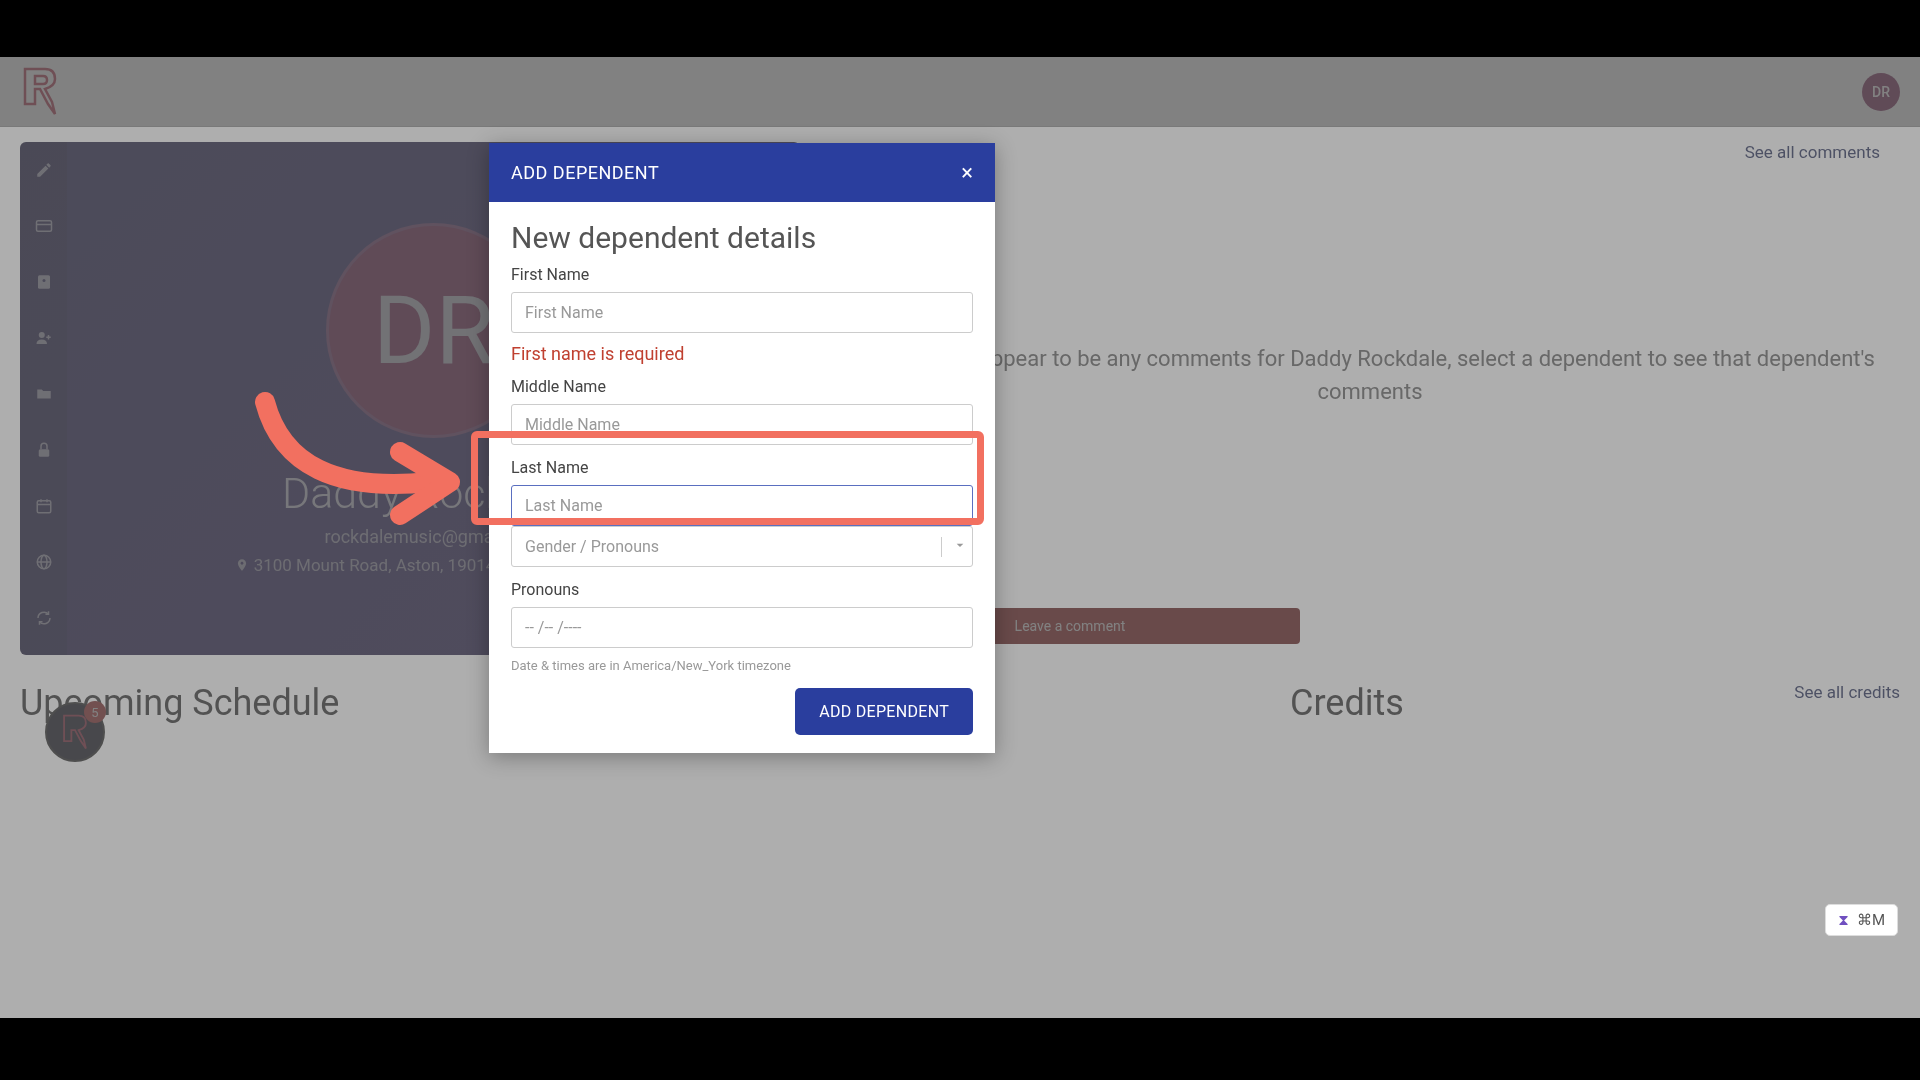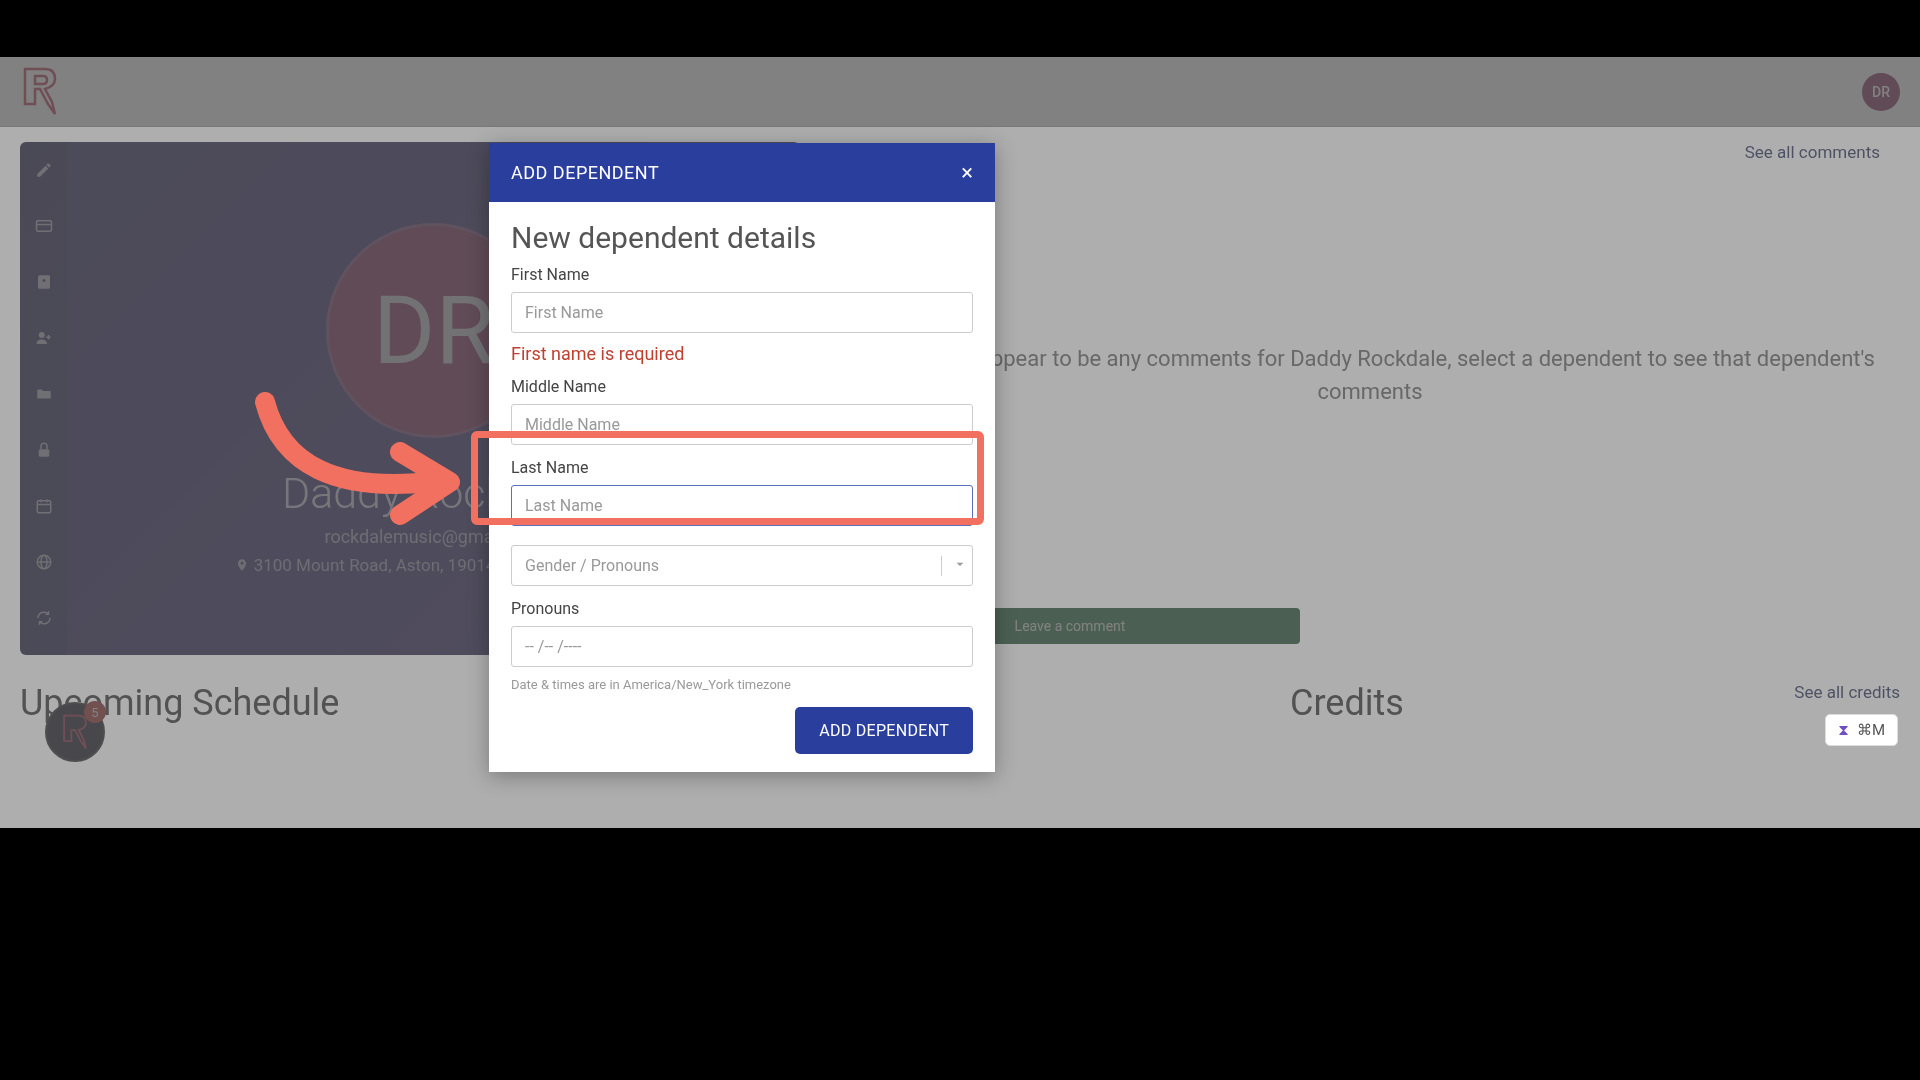--- a/index.html
+++ b/index.html
@@ -1,21 +1,21 @@
 <!DOCTYPE html>
 <html><head>
   <meta charset="utf-8">
   <style>
     * { margin: 0; padding: 0; box-sizing: border-box; font-family: -apple-system, BlinkMacSystemFont, 'Segoe UI', Roboto, sans-serif; }
     body { background: #000; width: 1920px; height: 1080px; overflow: hidden; position: relative; }
     
     .letterbox-top { background: #000; height: 57px; width: 100%; }
     .letterbox-bottom { background: #000; height: 62px; width: 100%; position: absolute; bottom: 0; }
     
-    .app-container { background: #f0f0f0; height: 771px; position: relative; }
+    .app-container { background: #f0f0f0; height: 961px; position: relative; }
     
     .header-bar { background: #fff; height: 70px; border-bottom: 1px solid #ddd; display: flex; align-items: center; justify-content: space-between; padding: 0 20px; }
     .logo { width: 40px; height: 55px; }
     .logo svg { width: 100%; height: 100%; }
     .avatar-badge { width: 38px; height: 38px; border-radius: 50%; background: #8b1e5e; color: #fff; display: flex; align-items: center; justify-content: center; font-size: 14px; font-weight: 500; }
     
     .content-area { display: flex; padding: 15px 20px; gap: 20px; height: calc(100% - 70px); position: relative; }
     
     .profile-card { width: 780px; height: 513px; background: linear-gradient(135deg, #2a2470 0%, #3a2980 100%); border-radius: 6px; display: flex; position: relative; overflow: hidden; }
     .icon-strip { width: 47px; background: rgba(0,0,0,0.15); display: flex; flex-direction: column; align-items: center; padding-top: 18px; gap: 36px; }
@@ -23,21 +23,21 @@
     
     .profile-main { flex: 1; display: flex; flex-direction: column; align-items: center; justify-content: center; color: #fff; }
     .profile-avatar { width: 215px; height: 215px; border-radius: 50%; background: #8b1e5e; display: flex; align-items: center; justify-content: center; font-size: 95px; color: #c0c0d0; font-weight: 400; border: 3px solid rgba(120,110,180,0.4); margin-bottom: 30px; }
     .profile-name { font-size: 43px; font-weight: 300; color: #d8d5e8; margin-bottom: 8px; }
     .profile-email { font-size: 18px; color: #b0acc8; margin-bottom: 8px; }
     .profile-address { font-size: 17px; color: #b0acc8; display: flex; align-items: center; gap: 5px; }
     
     .right-panel { flex: 1; padding-left: 20px; }
     .comments-empty { color: #999; font-size: 22px; text-align: center; line-height: 1.5; margin-top: 200px; }
     .see-all-link { color: #2a3e9e; font-size: 17px; text-align: right; cursor: pointer; position: absolute; right: 20px; top: 0; }
-    .leave-comment-btn { background: #15803d; color: #fff; border: none; border-radius: 4px; padding: 10px 20px; font-size: 14px; width: 460px; cursor: pointer; margin-top: 200px; }
+    .leave-comment-btn { background: #b91c1c; color: #fff; border: none; border-radius: 4px; padding: 10px 20px; font-size: 14px; width: 460px; cursor: pointer; margin-top: 200px; }
     
     .upcoming-section { position: absolute; left: 20px; top: 555px; width: 790px; }
     .upcoming-title { font-size: 36px; color: #444; font-weight: 400; margin-bottom: 5px; }
     .tz-note { font-size: 13px; color: #999; text-align: right; margin-bottom: 8px; }
     .lesson-card { background: #fff; padding: 18px 25px; display: flex; justify-content: space-between; align-items: center; }
     .lesson-title { font-size: 24px; color: #333; }
     .lesson-date { font-size: 20px; color: #2a3e9e; font-weight: 500; }
     
     .credits-section { position: absolute; right: 20px; top: 555px; width: 610px; }
     .credits-title { font-size: 36px; color: #444; font-weight: 400; }
@@ -55,21 +55,21 @@
     
     .modal-body { padding: 18px 22px 15px 22px; }
     .form-heading { font-size: 30px; color: #555; margin-bottom: 10px; font-weight: 400; }
     .form-label { font-size: 16px; color: #444; margin-bottom: 8px; display: block; margin-top: 13px; }
     .form-label:first-of-type { margin-top: 0; }
     .form-input { width: 100%; padding: 10px 13px; border: 1px solid #ccc; border-radius: 3px; font-size: 16px; color: #333; }
     .form-input::placeholder { color: #999; }
     .form-input.focused { border-color: #5a6fc0; }
     .error-text { color: #c04030; font-size: 18px; margin-top: 10px; }
     
-    .select-wrapper { position: relative; margin-top: 19px; }
+    .select-wrapper { position: relative; }
     .select-dropdown-icon { position: absolute; right: 12px; top: 50%; transform: translateY(-50%); width: 20px; height: 20px; border-left: 1px solid #ccc; padding-left: 10px; color: #999; pointer-events: none; }
     
     .birthdate-input { color: #999; font-size: 16px; }
     .tz-hint { font-size: 13px; color: #999; margin-top: 10px; }
     
     .modal-footer { padding: 0 22px 18px 22px; display: flex; justify-content: flex-end; }
     .submit-btn { background: #2a3e9e; color: #fff; border: none; border-radius: 5px; padding: 14px 24px; font-size: 16px; cursor: pointer; letter-spacing: 0.3px; }
     
     .highlight-box { position: absolute; left: 471px; top: 374px; width: 513px; height: 94px; border: 7px solid #f27060; border-radius: 6px; z-index: 200; pointer-events: none; }
     

